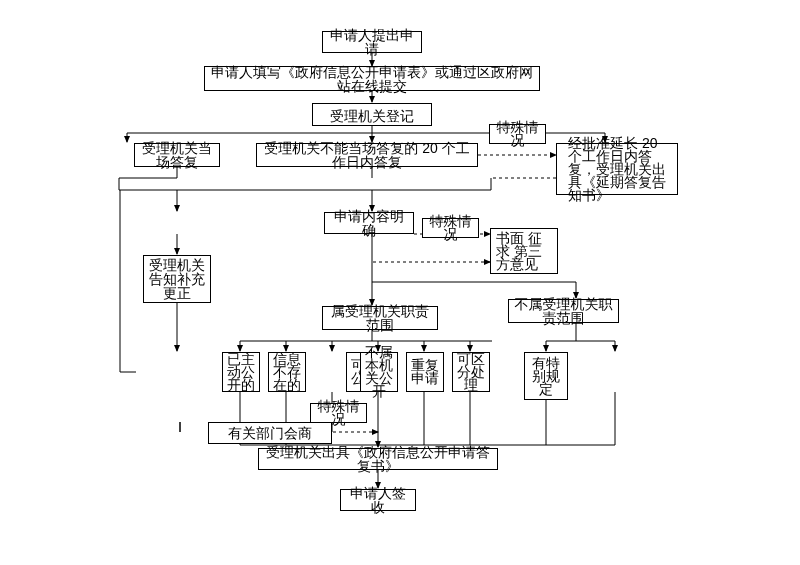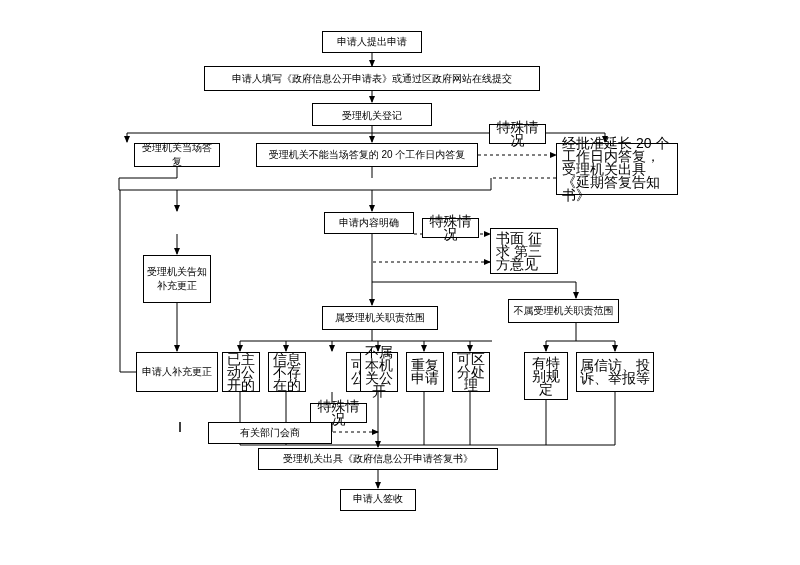--- a/index.html
+++ b/index.html
@@ -14,21 +14,21 @@
     background: #ffffff;
     font-family: "Liberation Sans", sans-serif;
     overflow: hidden;
   }
   .node {
     position: absolute;
     box-sizing: border-box;
     border: 1px solid #000000;
     background: #ffffff;
     color: #000000;
-    font-size: 10px;
+    font-size: 14px;
     line-height: 14px;
     display: flex;
     align-items: center;
     justify-content: center;
     text-align: center;
     padding: 2px 3px;
     white-space: pre-wrap;
     word-break: break-all;
   }
   .node.small { font-size: 14px; line-height: 13px; }
@@ -142,48 +142,46 @@
   <div class="node" style="left:204px; top:66px; width:336px; height:25px;"><span>申请人填写《政府信息公开申请表》或通过区政府网站在线提交</span></div>
 
   <div class="node" style="left:312px; top:103px; width:120px; height:23px;align-items:flex-end;"><span>受理机关登记</span></div>
 
   <div class="node" style="left:134px; top:143px; width:86px; height:24px;"><span>受理机关当场答复</span></div>
 
   <div class="node" style="left:256px; top:143px; width:222px; height:24px;"><span>受理机关不能当场答复的 20 个工作日内答复</span></div>
 
   <div class="node small" style="left:489px; top:124px; width:57px; height:20px;"><span>特殊情况</span></div>
 
-  <div class="node small left" style="left:556px; top:143px; width:122px; height:52px; padding:3px 5px;"><span>经批准延长 20 个工作日内答复，受理机关出具《延期答复告知书》</span></div>
+  <div class="node small left" style="left:556px; top:143px; width:122px; height:52px; padding:3px 11px;"><span>经批准延长 20 个工作日内答复，受理机关出具《延期答复告知书》</span></div>
 
 
   <div class="node" style="left:324px; top:212px; width:90px; height:22px;"><span>申请内容明确</span></div>
 
   <div class="node small" style="left:422px; top:218px; width:57px; height:20px;"><span>特殊情况</span></div>
 
   <div class="node small left" style="left:490px; top:228px; width:68px; height:46px; padding:3px 5px;"><span>书面 征求 第三方意见</span></div>
 
   <div class="node" style="left:143px; top:255px; width:68px; height:48px;"><span>受理机关告知补充更正</span></div>
 
   <div class="node" style="left:322px; top:306px; width:116px; height:24px;"><span>属受理机关职责范围</span></div>
 
   <div class="node" style="left:508px; top:299px; width:111px; height:24px;"><span>不属受理机关职责范围</span></div>
 
-  <div class="node" style="left:136px; top:352px; width:82px; height:40px;"><span>申请人补充更正</span></div>
 
   <div class="node small" style="left:222px; top:352px; width:38px; height:40px;"><span>已主动公开的</span></div>
   <div class="node small" style="left:268px; top:352px; width:38px; height:40px;"><span>信息不存在的</span></div>
   <div class="node small" style="left:314px; top:352px; width:38px; height:40px;margin-left:32px;"><span>可以公开</span></div>
   <div class="node small" style="left:360px; top:352px; width:38px; height:40px;"><span>不属本机关公开</span></div>
   <div class="node small" style="left:406px; top:352px; width:38px; height:40px;"><span>重复申请</span></div>
   <div class="node small" style="left:452px; top:352px; width:38px; height:40px;"><span>可区分处理</span></div>
 
   <div class="node small" style="left:524px; top:352px; width:44px; height:48px;"><span>有特别规定</span></div>
-  <div class="node small" style="left:576px; top:352px; width:78px; height:40px;"><span>属信访、投诉、举报等</span></div>
 
   <div class="node small" style="left:310px; top:403px; width:57px; height:20px;"><span>特殊情况</span></div>
 
   <div class="node" style="left:180px; top:422px; width:124px; height:22px;margin-left:28px;"><span>有关部门会商</span></div>
 
   <div class="node" style="left:258px; top:448px; width:240px; height:22px;"><span>受理机关出具《政府信息公开申请答复书》</span></div>
 
-  <div class="node" style="left:340px; top:489px; width:76px; height:22px;font-family:Liberation Mono, monospace;"><span>申请人签收</span></div>
+  <div class="node" style="left:340px; top:489px; width:76px; height:22px;"><span>申请人签收</span></div>
 
 </div>
 
 </body></html>

